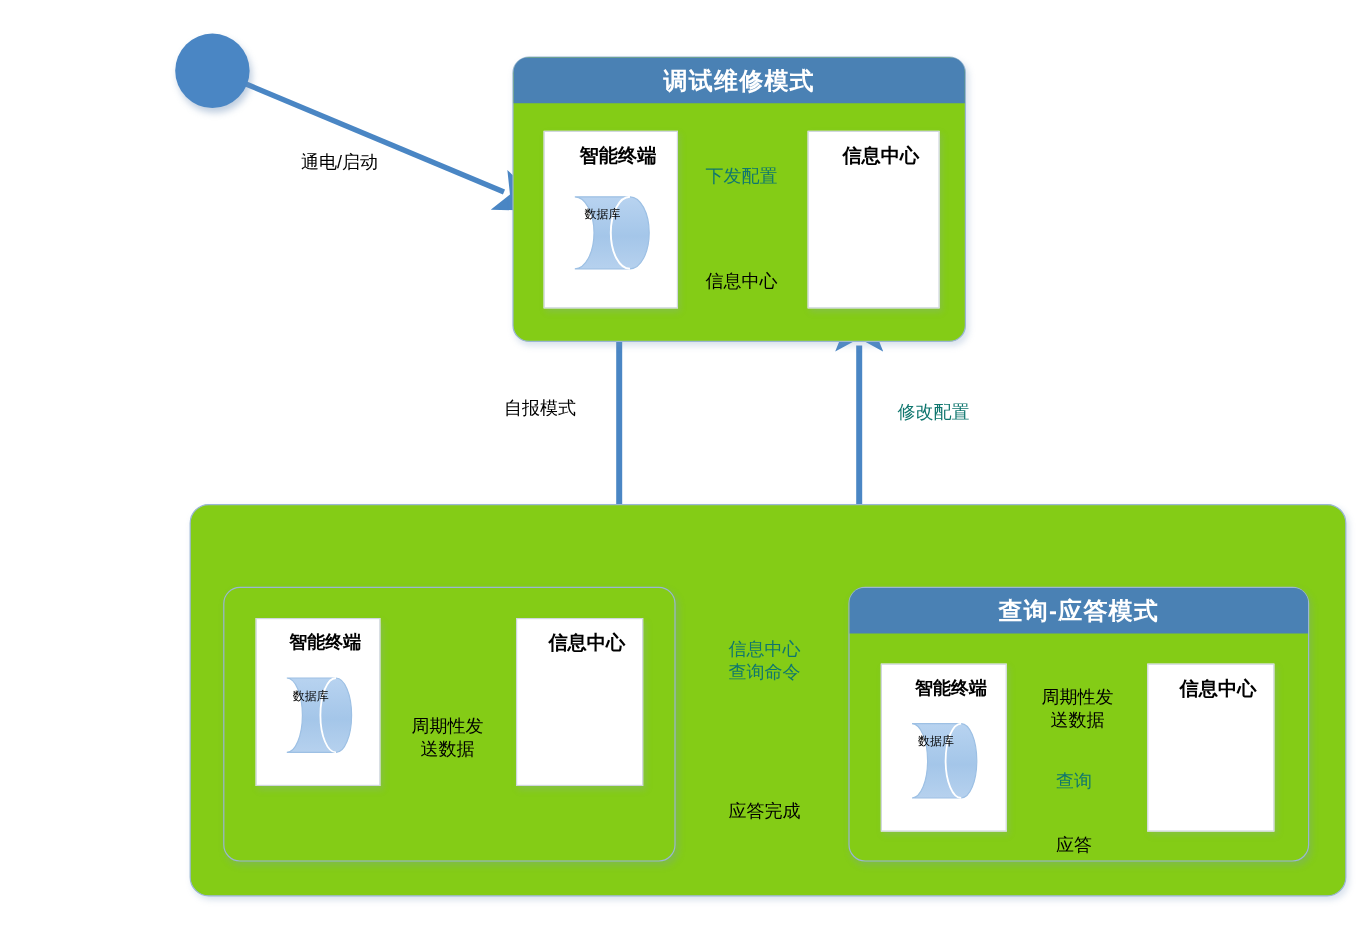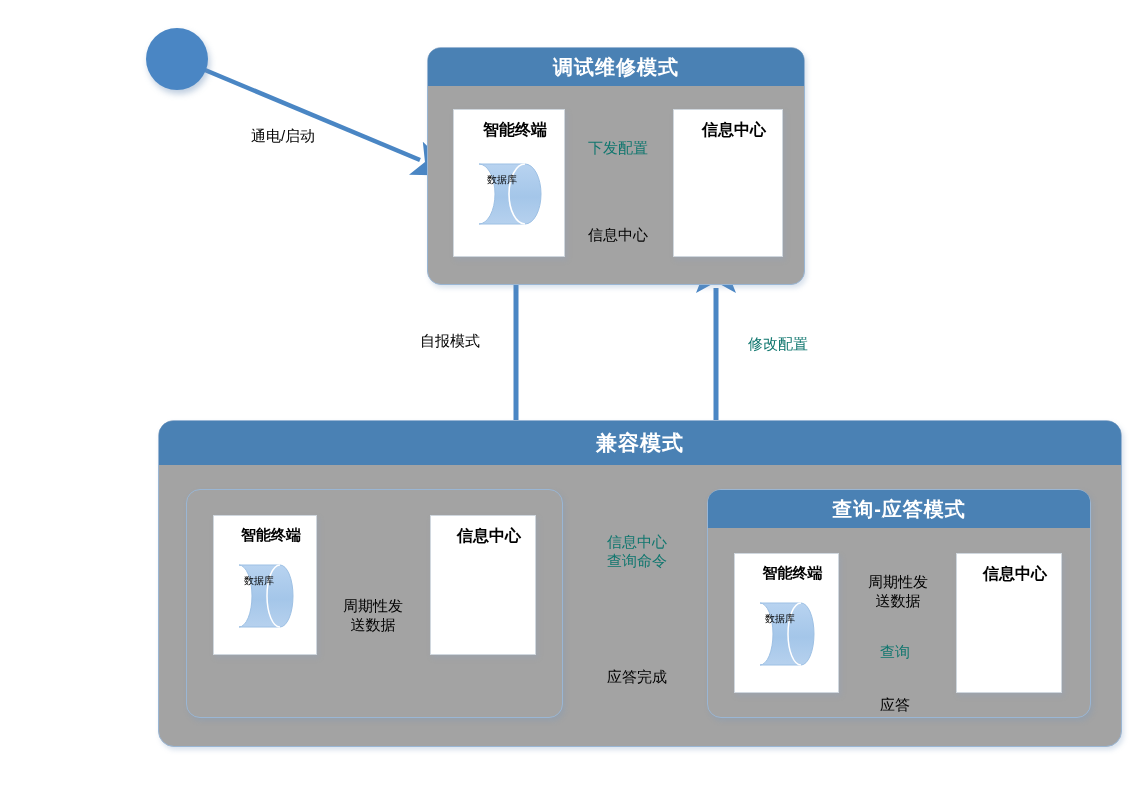--- a/index.html
+++ b/index.html
@@ -19,21 +19,21 @@
     background: #ffffff;
     overflow: hidden;
   }
 
   
   .panel {
     position: absolute;
     box-sizing: border-box;
     border: 1px solid #9ab6d4;
     border-radius: 14px;
-    background: #a3a3a3;
+    background: #84cc16;
     box-shadow: 2px 3px 5px rgba(120,150,190,0.28);
   }
   .panel-hdr {
     box-sizing: border-box;
     height: 38px;
     background: #4a81b4;
     border-radius: 12px 12px 0 0;
     color: #ffffff;
     font-size: 20px;
     font-weight: bold;
@@ -177,21 +177,20 @@
 
   <div class="lbl red" style="left:573px; top:138px; width:90px;">下发配置</div>
   <div class="lbl" style="left:573px; top:225px; width:90px;">信息中心</div>
 
   <div class="lbl" style="left:238px; top:126px; width:90px;text-align:center;">通电/启动</div>
 
   <div class="lbl" style="left:400px; top:331px; width:100px;">自报模式</div>
   <div class="lbl red" style="left:738px; top:334px; width:80px;">修改配置</div>
 
   <div class="panel outer" style="left:158px; top:420px; width:964px; height:327px;">
-    <div class="panel-hdr">兼容模式</div>
     <div class="panel-body" style="height:281px;"></div>
   </div>
 
   <div class="panel" style="left:186px; top:489px; width:377px; height:229px;">
     <div class="panel-body" style="height:189px;">
 
       <div class="entity" style="left:26px; top:25px; width:104px; height:140px;">
         <div class="entity-label" style="top:10px; font-size:15px;">智能终端</div>
         <div class="cyl" style="left:22px; top:44px; width:62px; height:72px;">
           <svg width="62" height="72" viewBox="0 0 62 72" xmlns="http://www.w3.org/2000/svg">

